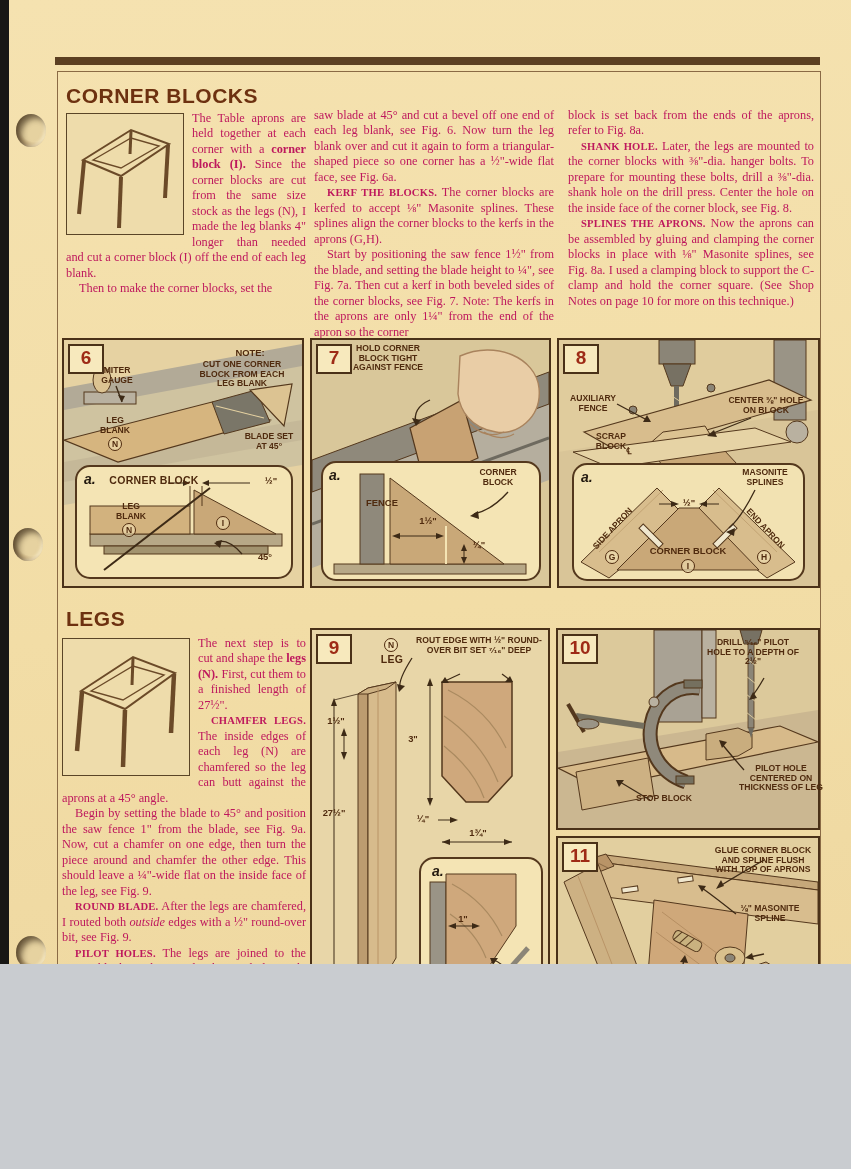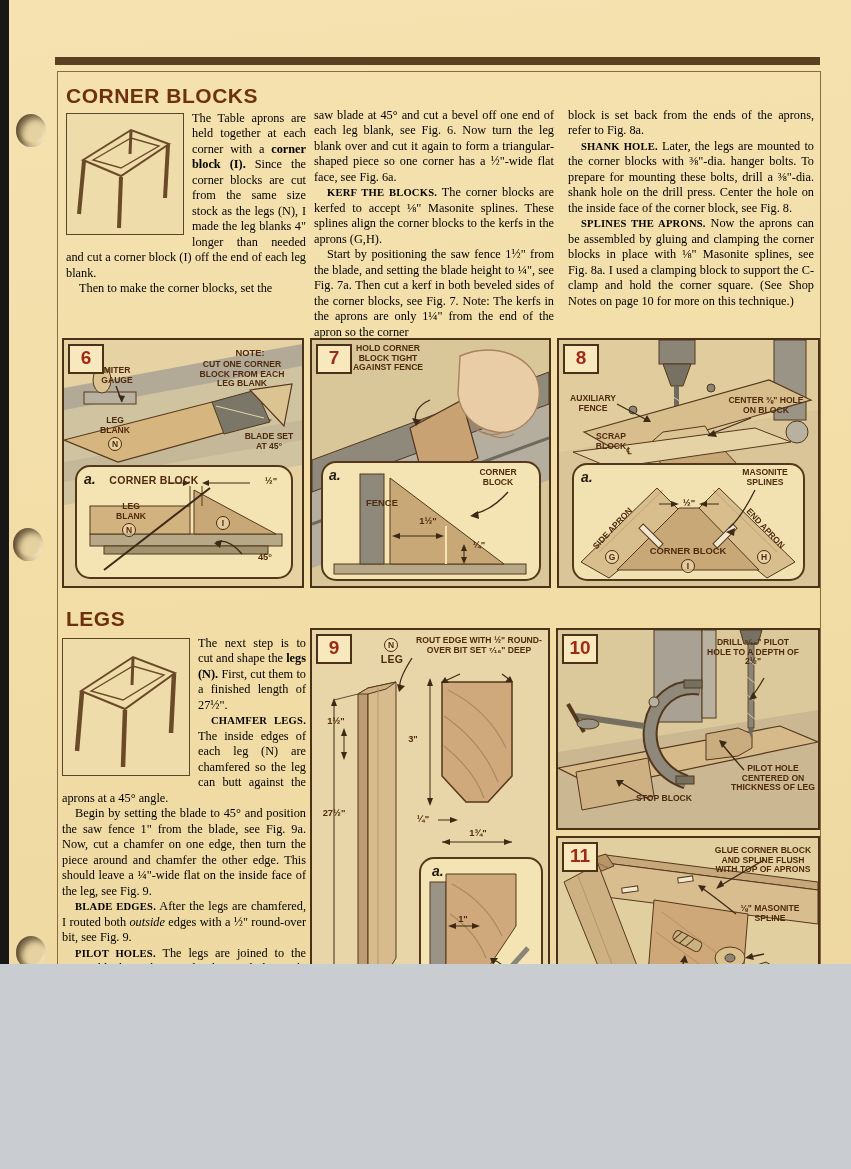--- a/index.html
+++ b/index.html
@@ -10,21 +10,21 @@
         border-bottom:2px solid #8f7e58;}
   .edge-left{position:absolute;left:0;top:0;width:9px;height:1169px;background:#181715;}
   .scan-bottom{position:absolute;left:9px;top:1099px;width:842px;height:70px;
         background:linear-gradient(180deg,#c3c8cc,#e3e6e9 35%,#edeff1);}
   .hole{position:absolute;width:30px;height:33px;border-radius:50%;
         background:radial-gradient(circle at 62% 42%,#e6d2a0 0 52%,#c2a878 70%,#7a5f3b);
         box-shadow:inset 5px 4px 6px rgba(40,24,8,.65), inset -2px -2px 3px rgba(255,248,220,.5);}
   .toprule{position:absolute;left:55px;top:57px;width:765px;height:8px;background:#5c4022;}
   .cbox{position:absolute;left:57px;top:71px;width:762px;height:959px;border:1px solid #8a6a45;}
   .sect-title{position:absolute;font-weight:900;font-size:21px;line-height:1;color:#6d3110;letter-spacing:.5px;font-family:"Liberation Sans",sans-serif;}
-  .col{position:absolute;font:12.3px/1.26 "Liberation Serif",serif;color:#000000;text-align:justify;}
+  .col{position:absolute;font:12.3px/1.26 "Liberation Serif",serif;color:#be185d;text-align:justify;}
   .col p{margin:0;}
   .col p.ind{text-indent:13px;}
   .lead{font-weight:700;font-size:10.6px;letter-spacing:.2px;}
   .emph{font-weight:700;}
   .ital{font-style:italic;}
   .artbox{float:left;border:1px solid #5a4527;background:#eedcab;margin:2px 8px 2px 0;}
   .fig{position:absolute;background:#e2cd9d;border:2px solid #4a3118;box-sizing:border-box;}
   .fig > svg{position:absolute;left:0;top:0;}
   .fignum{position:absolute;z-index:3;top:4px;left:4px;min-width:26px;height:26px;padding:0 3px;
         background:#f7e9bd;border:2px solid #4a3118;color:#9e2b16;
@@ -234,21 +234,21 @@
         <polygon points="28,52 70,27 101,36 60,61" fill="none" stroke="#6b4a28" stroke-width="1.4"></polygon>
         <line x1="19" y1="53" x2="14" y2="112" stroke="#6b4a28" stroke-width="4.5"></line>
         <line x1="62" y1="71" x2="60" y2="128" stroke="#6b4a28" stroke-width="4.5"></line>
         <line x1="111" y1="35" x2="108" y2="94" stroke="#6b4a28" stroke-width="4.5"></line>
         <line x1="70" y1="19" x2="69" y2="46" stroke="#6b4a28" stroke-width="3"></line>
       </svg>
     </div>
     <p><span>The next step is to cut and shape the </span><span class="emph">legs (N).</span><span> First, cut them to a finished length of 27½".</span></p>
     <p class="ind"><span class="lead">CHAMFER LEGS.</span><span> The inside edges of each leg (N) are chamfered so the leg can butt against the aprons at a 45° angle.</span></p>
     <p class="ind"><span>Begin by setting the blade to 45° and position the saw fence 1" from the blade, see Fig. 9a. Now, cut a chamfer on one edge, then turn the piece around and chamfer the other edge. This should leave a ¼"-wide flat on the inside face of the leg, see Fig. 9.</span></p>
-    <p class="ind"><span class="lead">BLADE EDGES.</span><span> After the legs are chamfered, I routed both </span><span class="ital">outside</span><span> edges with a ½" round-over bit, see Fig. 9.</span></p>
+    <p class="ind"><span class="lead">ROUND BLADE.</span><span> After the legs are chamfered, I routed both </span><span class="ital">outside</span><span> edges with a ½" round-over bit, see Fig. 9.</span></p>
     <p class="ind"><span class="lead">PILOT HOLES.</span><span> The legs are joined to the corner blocks with a ⅜"-dia. hanger bolt. To do this, drill a pilot hole 1½" down from the top and centered on the ¼" flat on the inside face of the leg, see Fig. 19.</span></p>
     <p class="ind"><span>Now, attach the leg to the corner block by screwing in a hanger bolt, see Fig. 11. (For details, see Shop Notes, page 11.)</span></p>
   </div>
 
   <div class="fig" style="left:310px;top:628px;width:240px;height:392px;">
     <svg width="236" height="388" viewBox="0 0 236 388">
       <rect width="236" height="388" fill="#e8d6a8"></rect>
       <polygon points="46,64 56,58 56,338 46,344" fill="#bc9c70" stroke="#54381d"></polygon>
       <polygon points="56,58 84,52 84,328 78,338 56,338" fill="#d7bb8c" stroke="#54381d"></polygon>
       <polygon points="46,64 56,58 84,52 74,59 56,64" fill="#cdb183" stroke="#54381d"></polygon>
@@ -333,21 +333,21 @@
       <path d="M206,48 q-8,14 -12,18" fill="none" stroke="#3d2a16" stroke-width="1.3"></path>
       <polygon points="191,70 199,68 195,62" fill="#3d2a16"></polygon>
       <line x1="92" y1="170" x2="62" y2="152" stroke="#3d2a16" stroke-width="1.3"></line>
       <polygon points="58,150 66,150 61,157" fill="#3d2a16"></polygon>
       <path d="M186,140 q-14,-16 -22,-26" fill="none" stroke="#3d2a16" stroke-width="1.3"></path>
       <polygon points="161,110 169,112 164,118" fill="#3d2a16"></polygon>
     </svg>
     <div class="fignum">10</div>
     <div class="fl" style="left:148px;top:8px;width:94px;">DRILL ⁵⁄₁₆" PILOT HOLE TO A DEPTH OF 2½"</div>
     <div class="fl" style="left:74px;top:164px;width:64px;">STOP BLOCK</div>
-    <div class="fl" style="left:172px;top:134px;width:86px;">PILOT HOLE CENTERED ON THICKNESS OF LEG</div>
+    <div class="fl" style="left:180px;top:134px;width:86px;">PILOT HOLE CENTERED ON THICKNESS OF LEG</div>
   </div>
 
   <div class="fig" style="left:556px;top:836px;width:264px;height:186px;">
     <svg width="260" height="182" viewBox="0 0 260 182">
       <rect width="260" height="182" fill="#e2cf9f"></rect>
       <polygon points="40,24 260,52 260,44 48,17" fill="#c6a87a" stroke="#54381d"></polygon>
       <polygon points="40,24 260,52 260,86 40,58" fill="#d8bd8e" stroke="#54381d"></polygon>
       <polygon points="28,22 48,16 56,28 36,36" fill="#b99467" stroke="#54381d"></polygon>
       <line x1="34" y1="22" x2="50" y2="30" stroke="#8a6a45"></line>
       <polygon points="6,44 40,26 96,172 62,182" fill="#cdb183" stroke="#54381d"></polygon>

